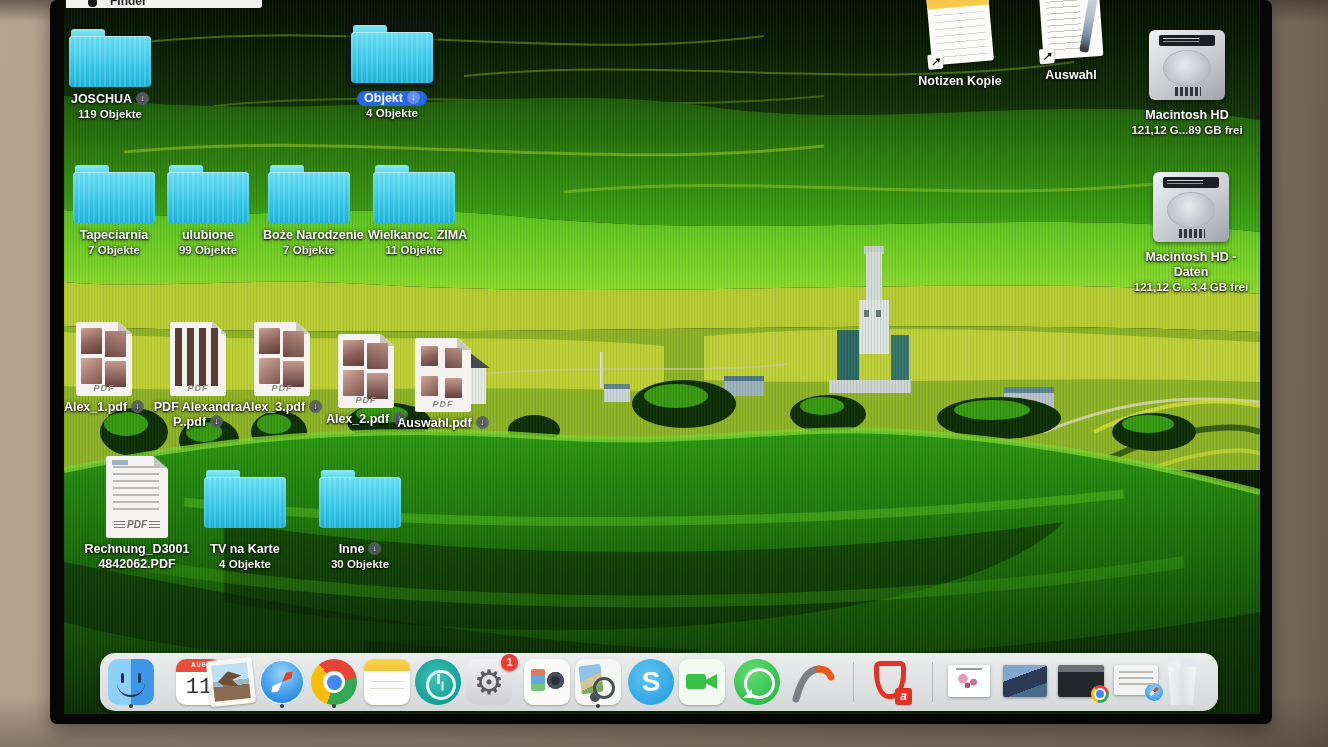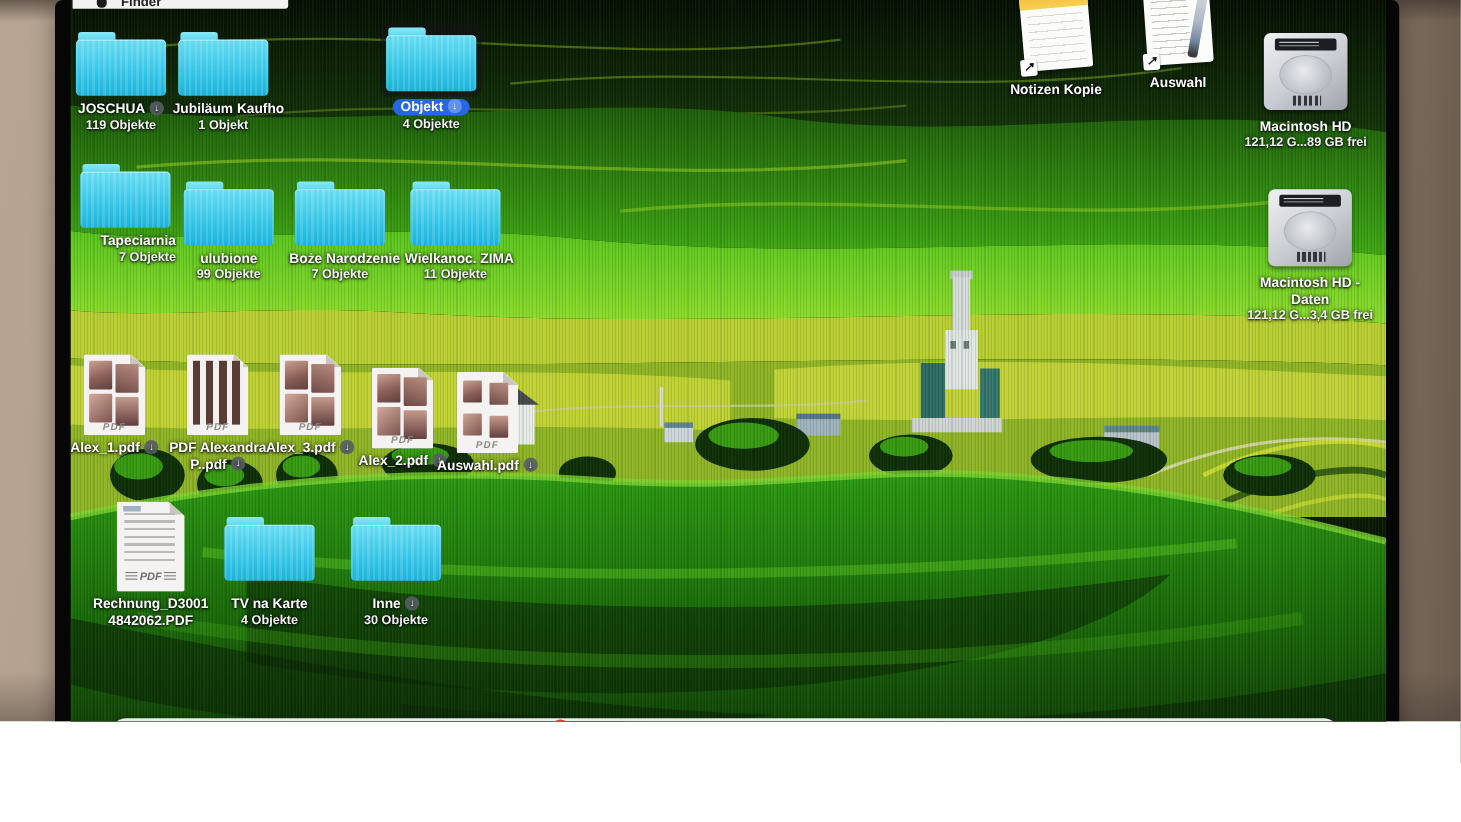--- a/index.html
+++ b/index.html
@@ -1,17 +1,17 @@
 <!DOCTYPE html>
 <html><head>
 <meta charset="utf-8">
 <style>
   * { margin:0; padding:0; box-sizing:border-box; }
   body { font-family:"Liberation Sans", sans-serif; }
-  .photo { position:relative; width:1328px; height:656px; overflow:hidden;
+  .photo { position:relative; width:1328px; height:747px; overflow:hidden;
     background:linear-gradient(100deg,#b7a492 0%,#b09d8b 35%,#9d8b79 70%,#8b7a6a 100%); }
   .photo::after { content:""; position:absolute; inset:0;
     background:linear-gradient(90deg,rgba(0,0,0,0) 90%,rgba(66,54,44,.45) 100%),
                linear-gradient(180deg,rgba(40,34,28,.55) 0%,rgba(0,0,0,0) 3%,rgba(0,0,0,0) 93%,rgba(56,46,38,.4) 100%);
     pointer-events:none; }
   .screen { position:absolute; left:50px; top:0; width:1222px; height:724px;
     background:#060606; border-radius:7px; box-shadow:0 8px 20px rgba(0,0,0,.4); z-index:2; }
   .desktop { position:absolute; left:14px; top:0; width:1196px; height:714px; overflow:hidden; background:#0a1a05; }
   .wall { position:absolute; inset:0; }
   .scan { position:absolute; inset:0; pointer-events:none;
@@ -337,42 +337,32 @@
       <div class="di" style="left:0; top:24px;">
         <div class="di-iconwrap">
             <div class="folder">
               <i class="tab"></i>
               <i class="fbody"></i>
             </div>
           </div>
         <div class="di-label"><span>JOSCHUA</span><span class="cb"></span></div>
         <div class="di-count">119 Objekte</div>
       </div>
-      <div class="di" style="left:93px; top:24px;">
-        <div class="di-iconwrap">
-            <div class="folder">
-              <i class="tab"></i>
-              <i class="fbody"></i>
-            </div>
-          </div>
-        <div class="di-label"><span>Jubiläum Kaufho</span></div>
-        <div class="di-count">1 Objekt</div>
-      </div>
       <div class="di sel" style="left:282px; top:20px;">
         <div class="di-iconwrap">
             <div class="folder">
               <i class="tab"></i>
               <i class="fbody"></i>
             </div>
           </div>
         <div class="di-label"><span>Objekt</span><span class="cb"></span></div>
         <div class="di-count">4 Objekte</div>
       </div>
 
-      <div class="di" style="left:4px; top:144px;text-align:right;">
+      <div class="di" style="left:4px; top:160px;">
         <div class="di-iconwrap">
             <div class="folder">
               <i class="tab"></i>
               <i class="fbody"></i>
             </div>
           </div>
         <div class="di-label"><span>Tapeciarnia</span></div>
         <div class="di-count">7 Objekte</div>
       </div>
       <div class="di" style="left:98px; top:160px;">

